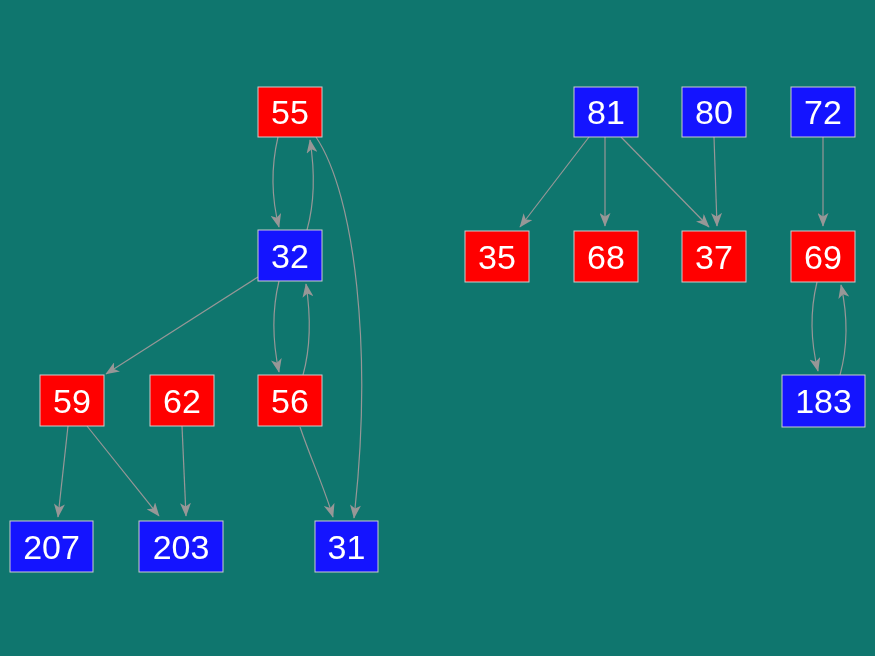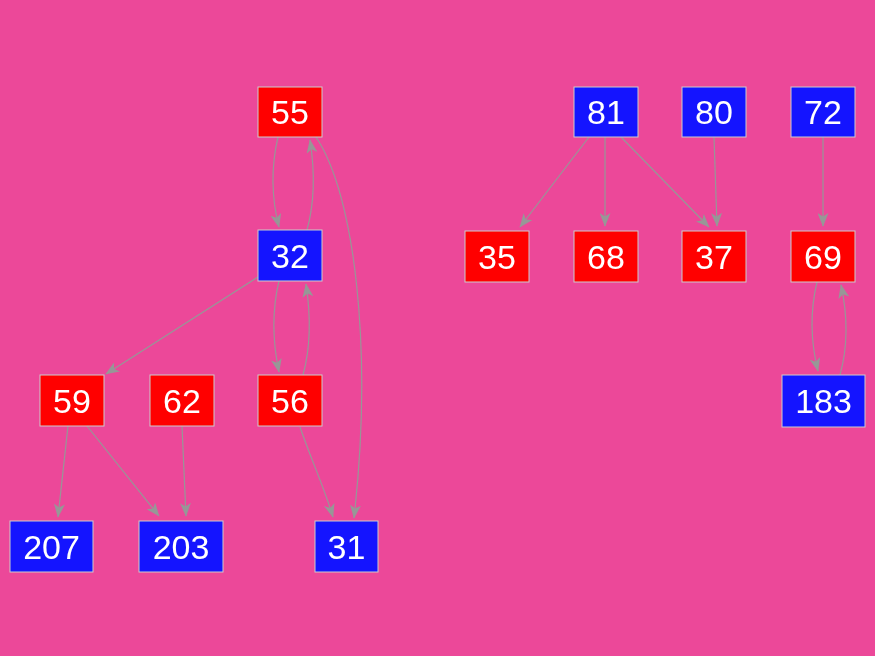--- a/index.html
+++ b/index.html
@@ -31,21 +31,21 @@
   }
   .node-label {
     font-family: "Liberation Sans", sans-serif;
     font-size: 34px;
     text-anchor: middle;
   }
 </style>
 </head>
 <body>
 
-<div id="stage" style="background: #ec4899;">
+<div id="stage" style="background: #0f766e;">
   <svg id="graph-svg" xmlns="http://www.w3.org/2000/svg" viewBox="0 0 875 656">
     <defs>
       <marker id="arrow" markerWidth="14" markerHeight="11" viewBox="0 0 10 8" refX="9.5" refY="4" orient="auto" markerUnits="userSpaceOnUse">
         <path id="arrow-head" d="M0,0 L10,4 L0,8 L2.6,4 Z" fill="#979797"></path>
       </marker>
     </defs>
     <g id="edges-layer">
         <path d="M278,137 C271,167 271,196 279,227" class="edge-path" stroke="#979797" marker-end="url(#arrow)"></path>
         <path d="M307,230 C315,201 315,172 310,140" class="edge-path" stroke="#979797" marker-end="url(#arrow)"></path>
         <path d="M316,137 C355,195 373,350 354,518" class="edge-path" stroke="#979797" marker-end="url(#arrow)"></path>

